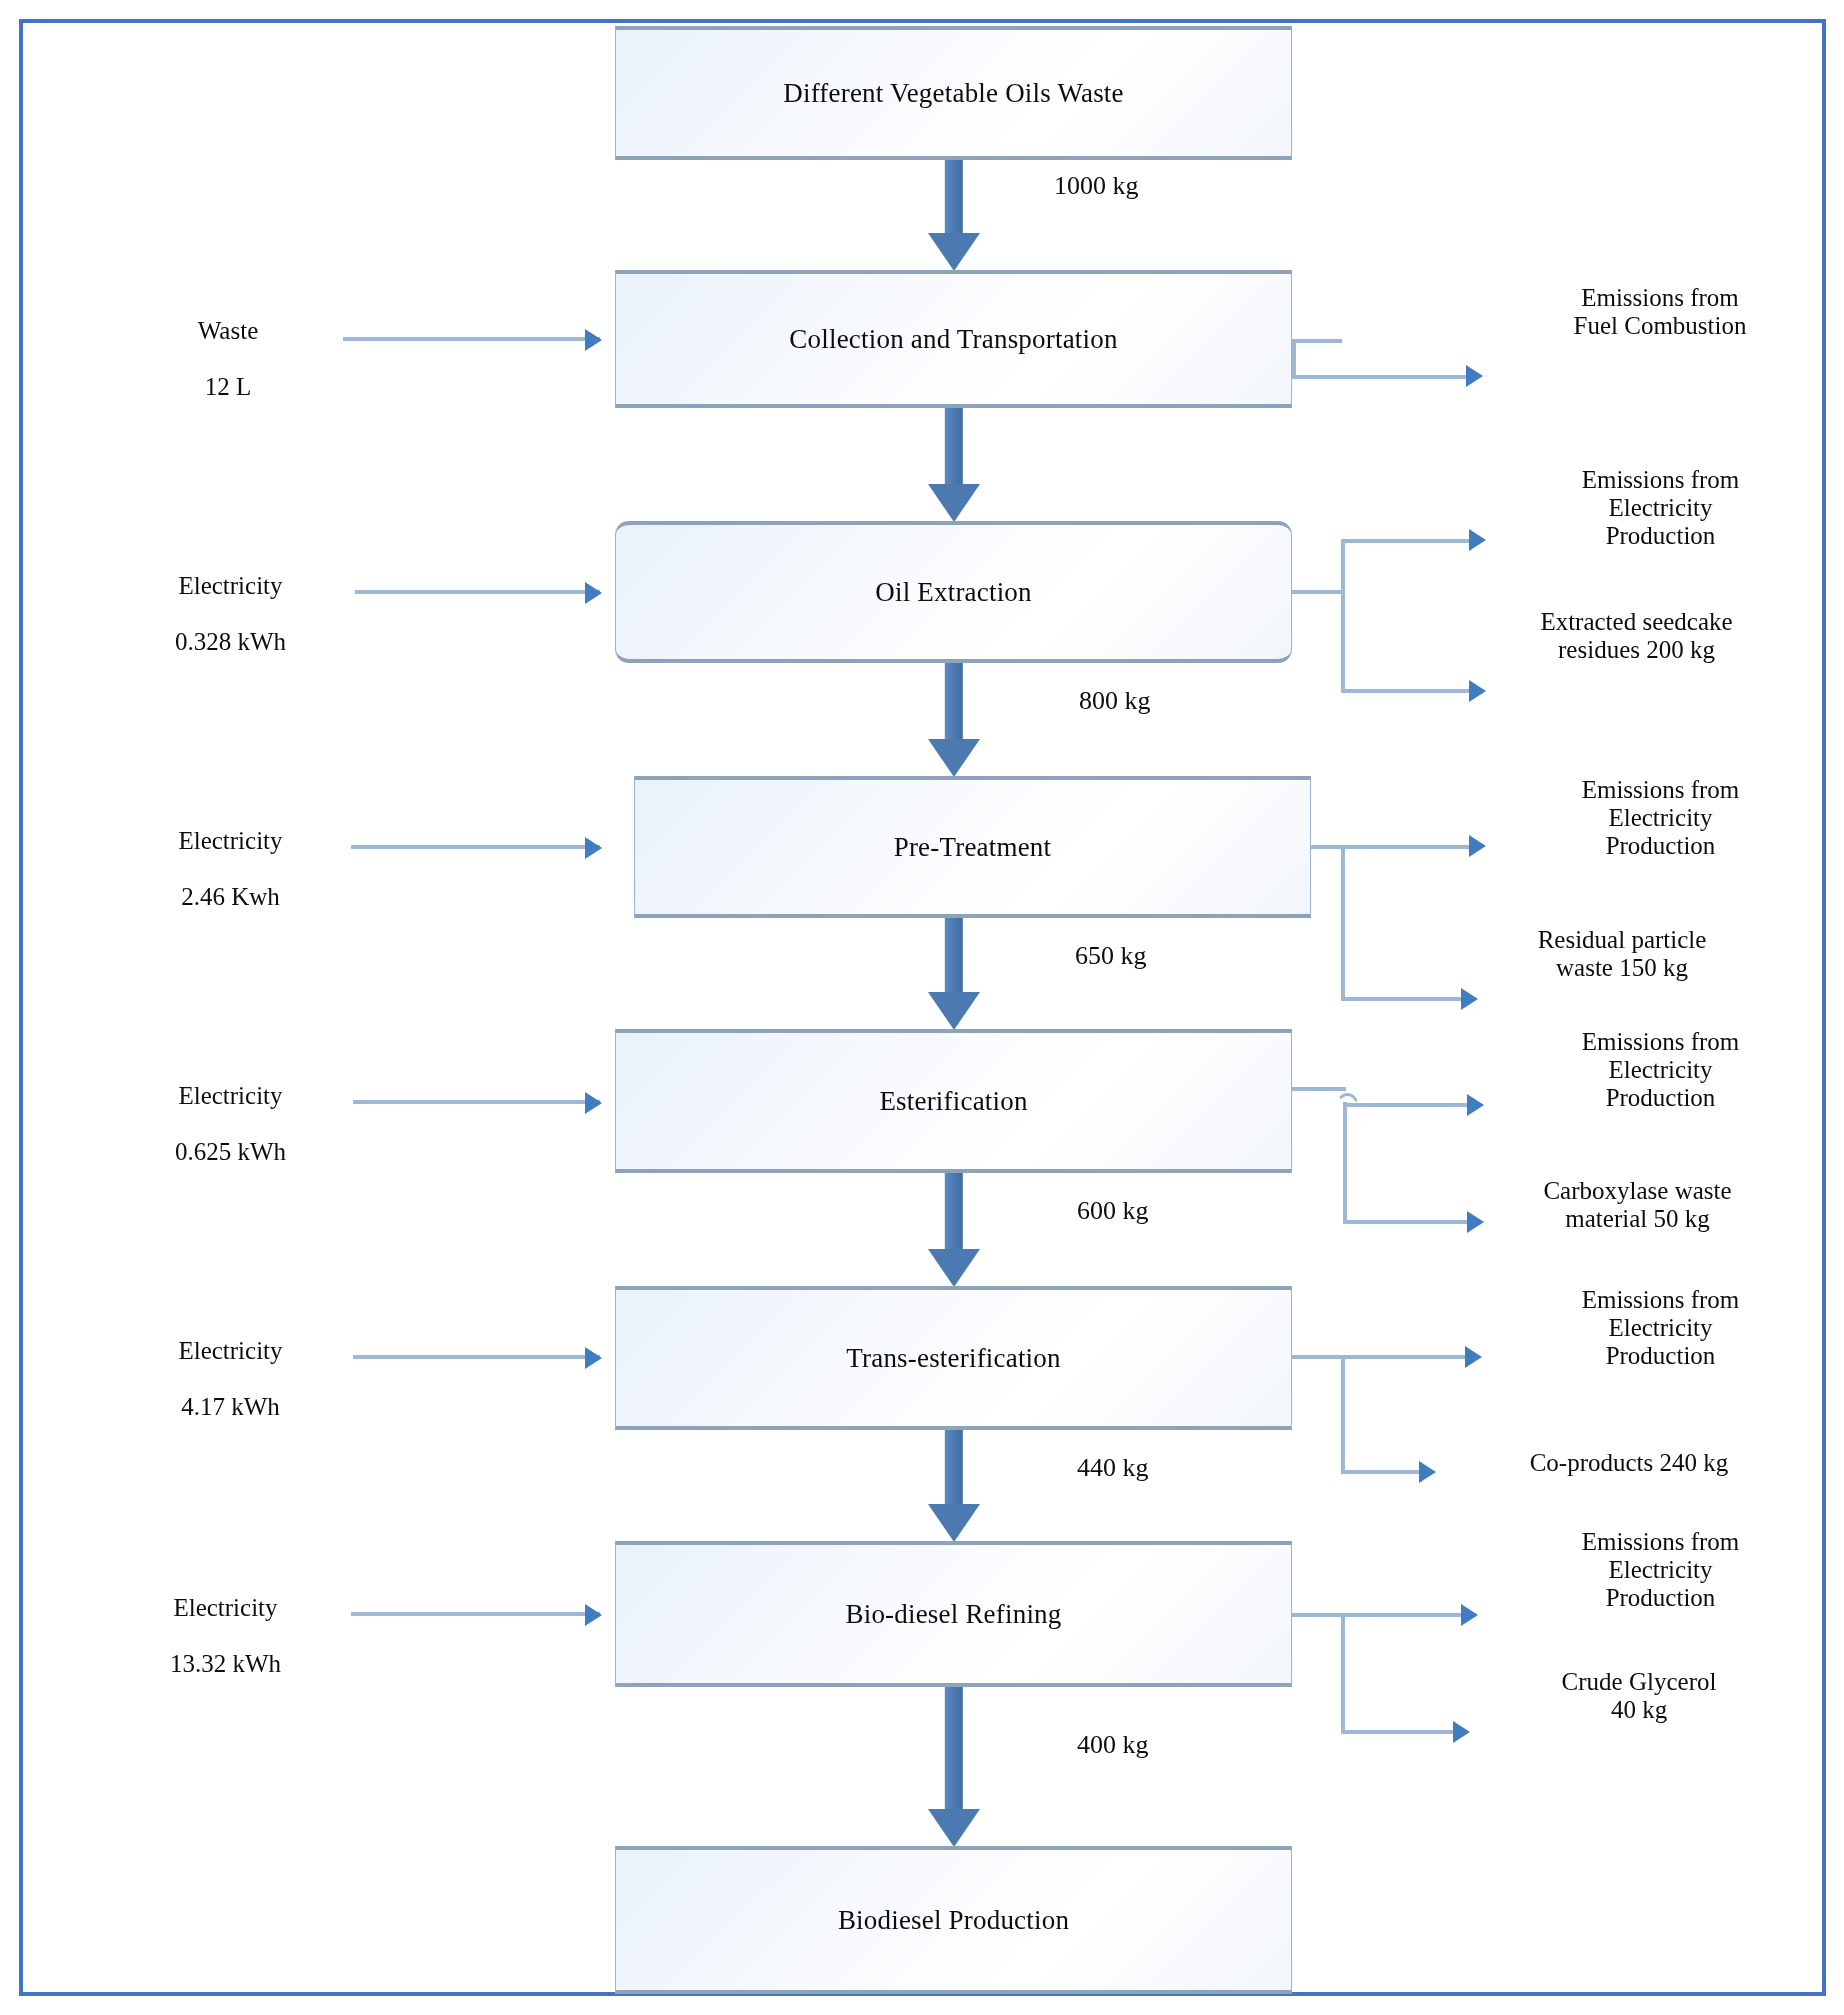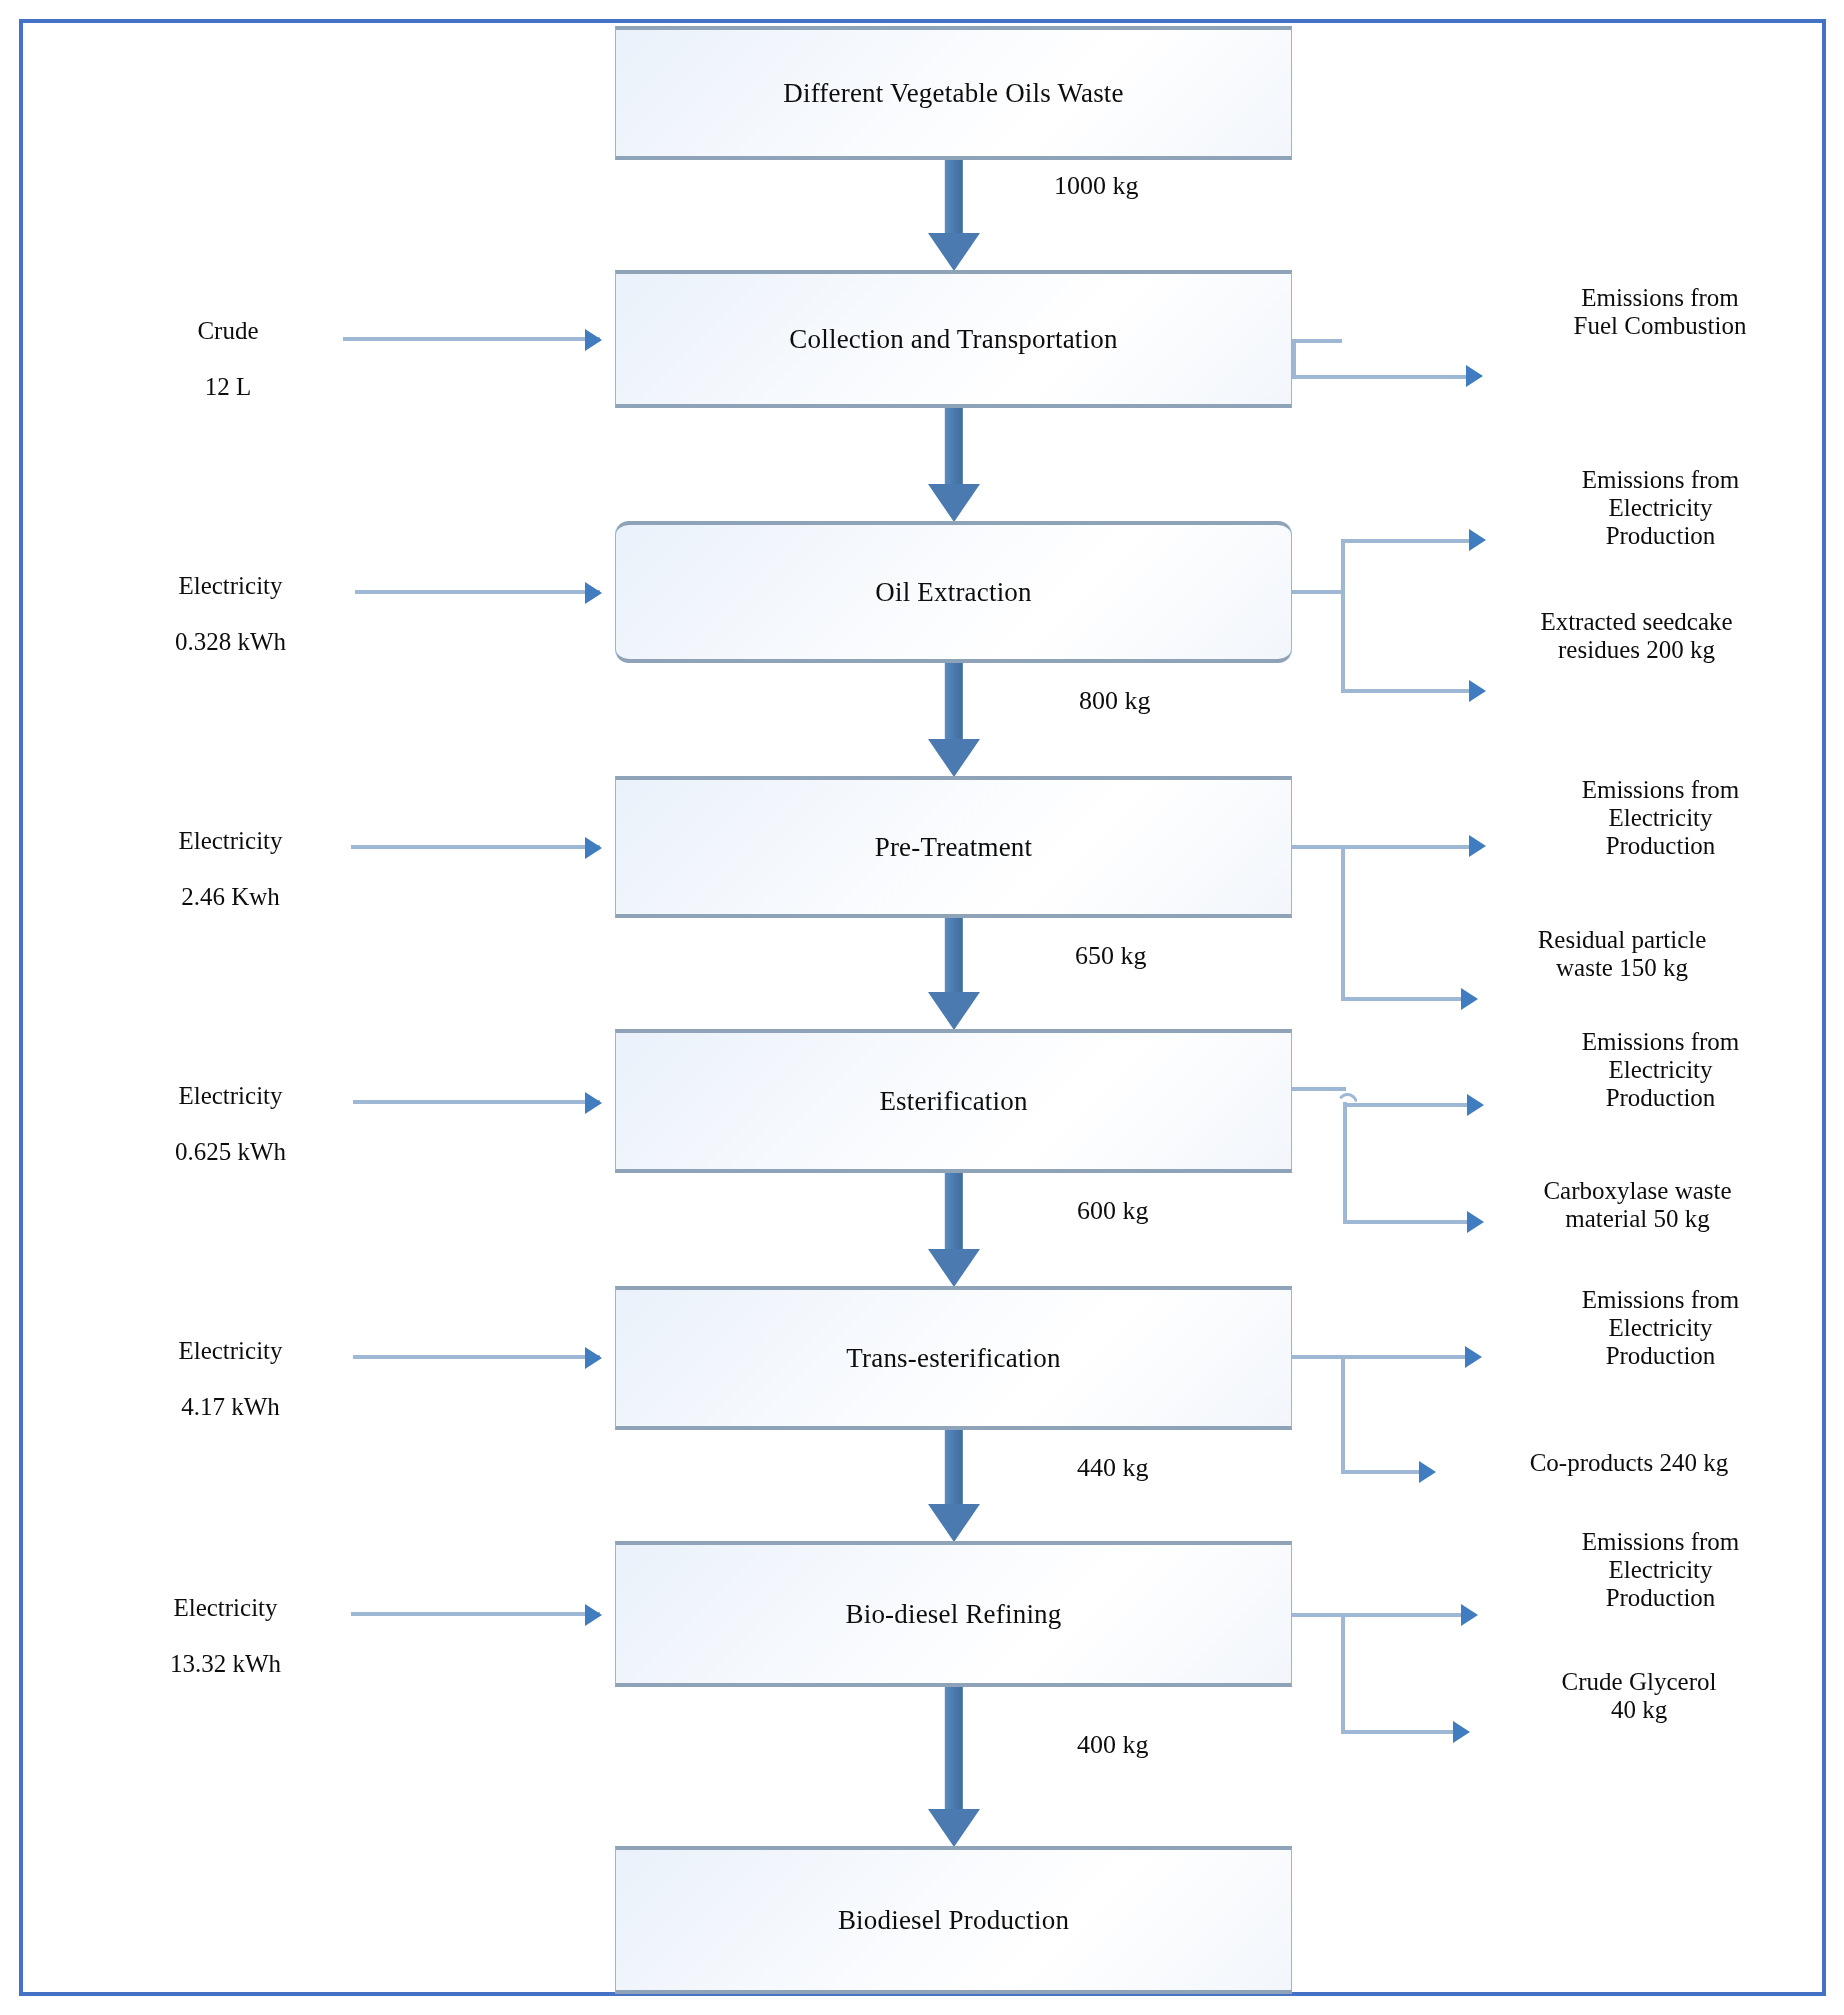--- a/index.html
+++ b/index.html
@@ -150,21 +150,21 @@
   </div>
 
   <div class="pbox" style="left:615px; top:270px; width:677px; height:138px;">
     <span class="ptext">Collection and Transportation</span>
   </div>
 
   <div class="pbox" style="left:615px; top:521px; width:677px; height:142px;border-radius:14px;">
     <span class="ptext">Oil Extraction</span>
   </div>
 
-  <div class="pbox" style="left:615px; top:776px; width:677px; height:142px;">
+  <div class="pbox" style="left:634px; top:776px; width:677px; height:142px;">
     <span class="ptext">Pre-Treatment</span>
   </div>
 
   <div class="pbox" style="left:615px; top:1029px; width:677px; height:144px;">
     <span class="ptext">Esterification</span>
   </div>
 
   <div class="pbox" style="left:615px; top:1286px; width:677px; height:144px;">
     <span class="ptext">Trans-esterification</span>
   </div>
@@ -212,21 +212,21 @@
   </div>
   <div class="masslbl" style="left:1077px; top:1453px;">440 kg</div>
 
   <div class="vflow" style="left:920px; top:1687px; width:67px; height:160px;">
     <div class="shaft" style="height:122px;"></div>
     <div class="head"></div>
   </div>
   <div class="masslbl" style="left:1077px; top:1710px;margin-top:20px;">400 kg</div>
 
   <div class="lbl center" style="left:138px; top:289px; width:180px;">
-    <span>Crude</span><br>
+    <span>Waste</span><br>
     <span>12 L</span>
   </div>
   <div class="harrow" style="left:343px; top:337px; width:257px;">
     <div class="line"></div>
     <div class="tip"></div>
   </div>
 
   <div class="lbl center" style="left:105px; top:544px; width:251px;">
     <span>Electricity</span><br>
     <span>0.328 kWh</span>

